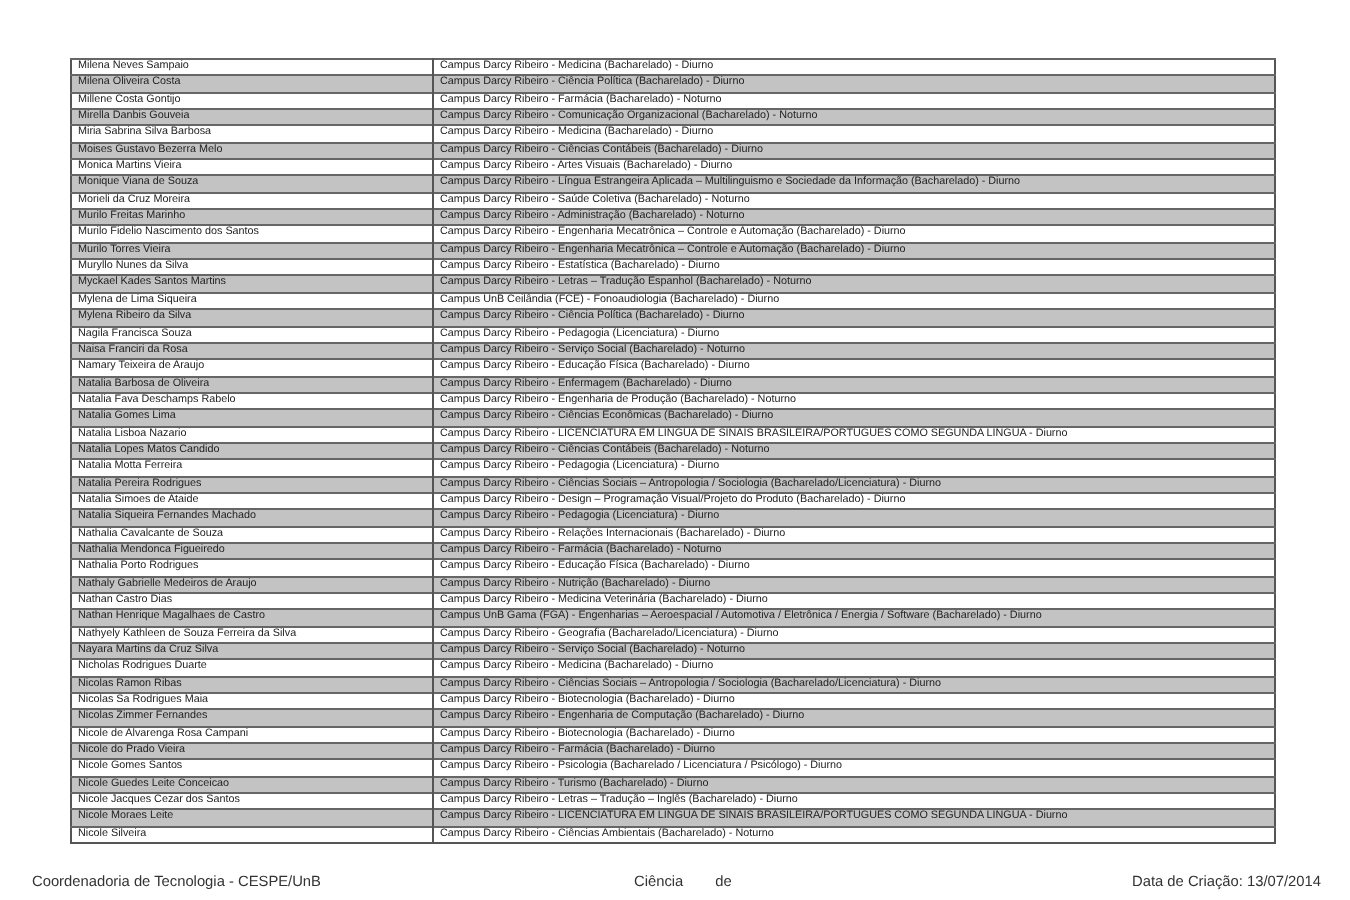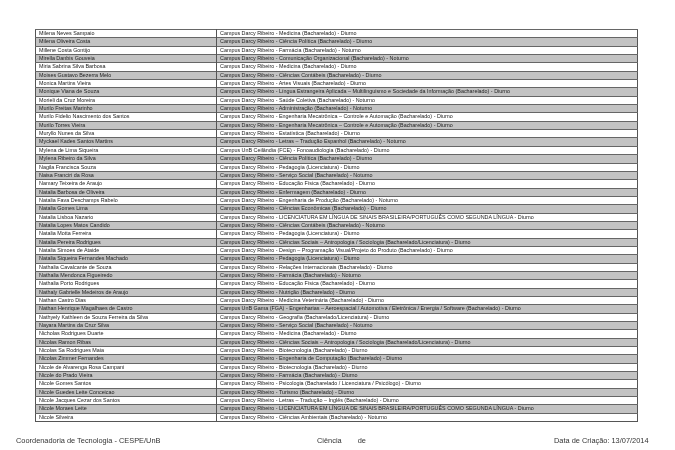--- a/index.html
+++ b/index.html
@@ -19,21 +19,21 @@
       border-top: 1px solid #666; border-bottom: 0;
     }
     table.list td.name { width: 177px; border-right: 1px solid #555; }
     table.list tr.alt td { background: #c3c3c3; }
     table.list tr.plain td { background: #ffffff; }
     .footer {
       position: absolute; top: 436px; font-size: 7.4px; color: #333; white-space: nowrap;
     }
     .footer.left { left: 16px; }
     .footer.mid { left: 317px; }
-    .footer.right { left: 554px; }
+    .footer.right { left: 566px; }
     .footer .sp { display: inline-block; width: 16px; }
   </style>
 </head>
 <body>
 
 <div id="page">
   <table class="list">
     <tbody id="rows">
         <tr class="plain">
           <td class="name">Milena Neves Sampaio</td>

